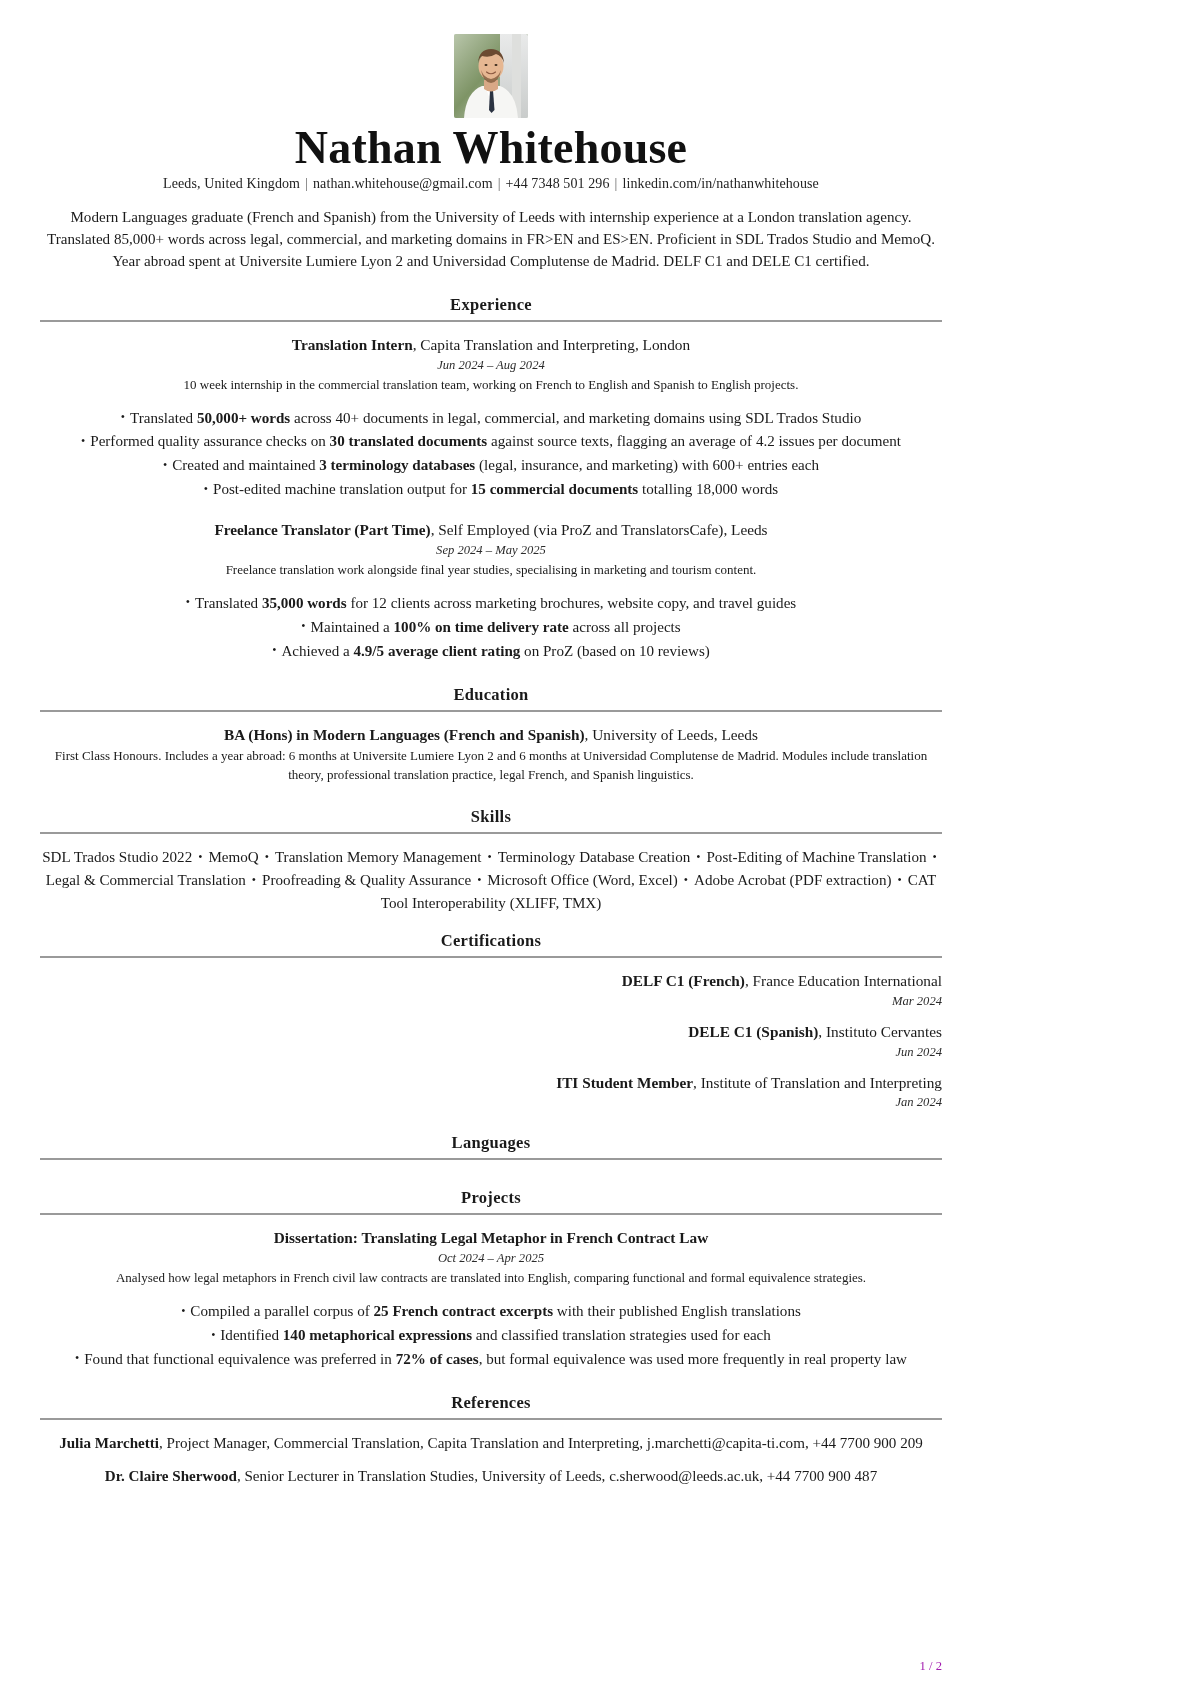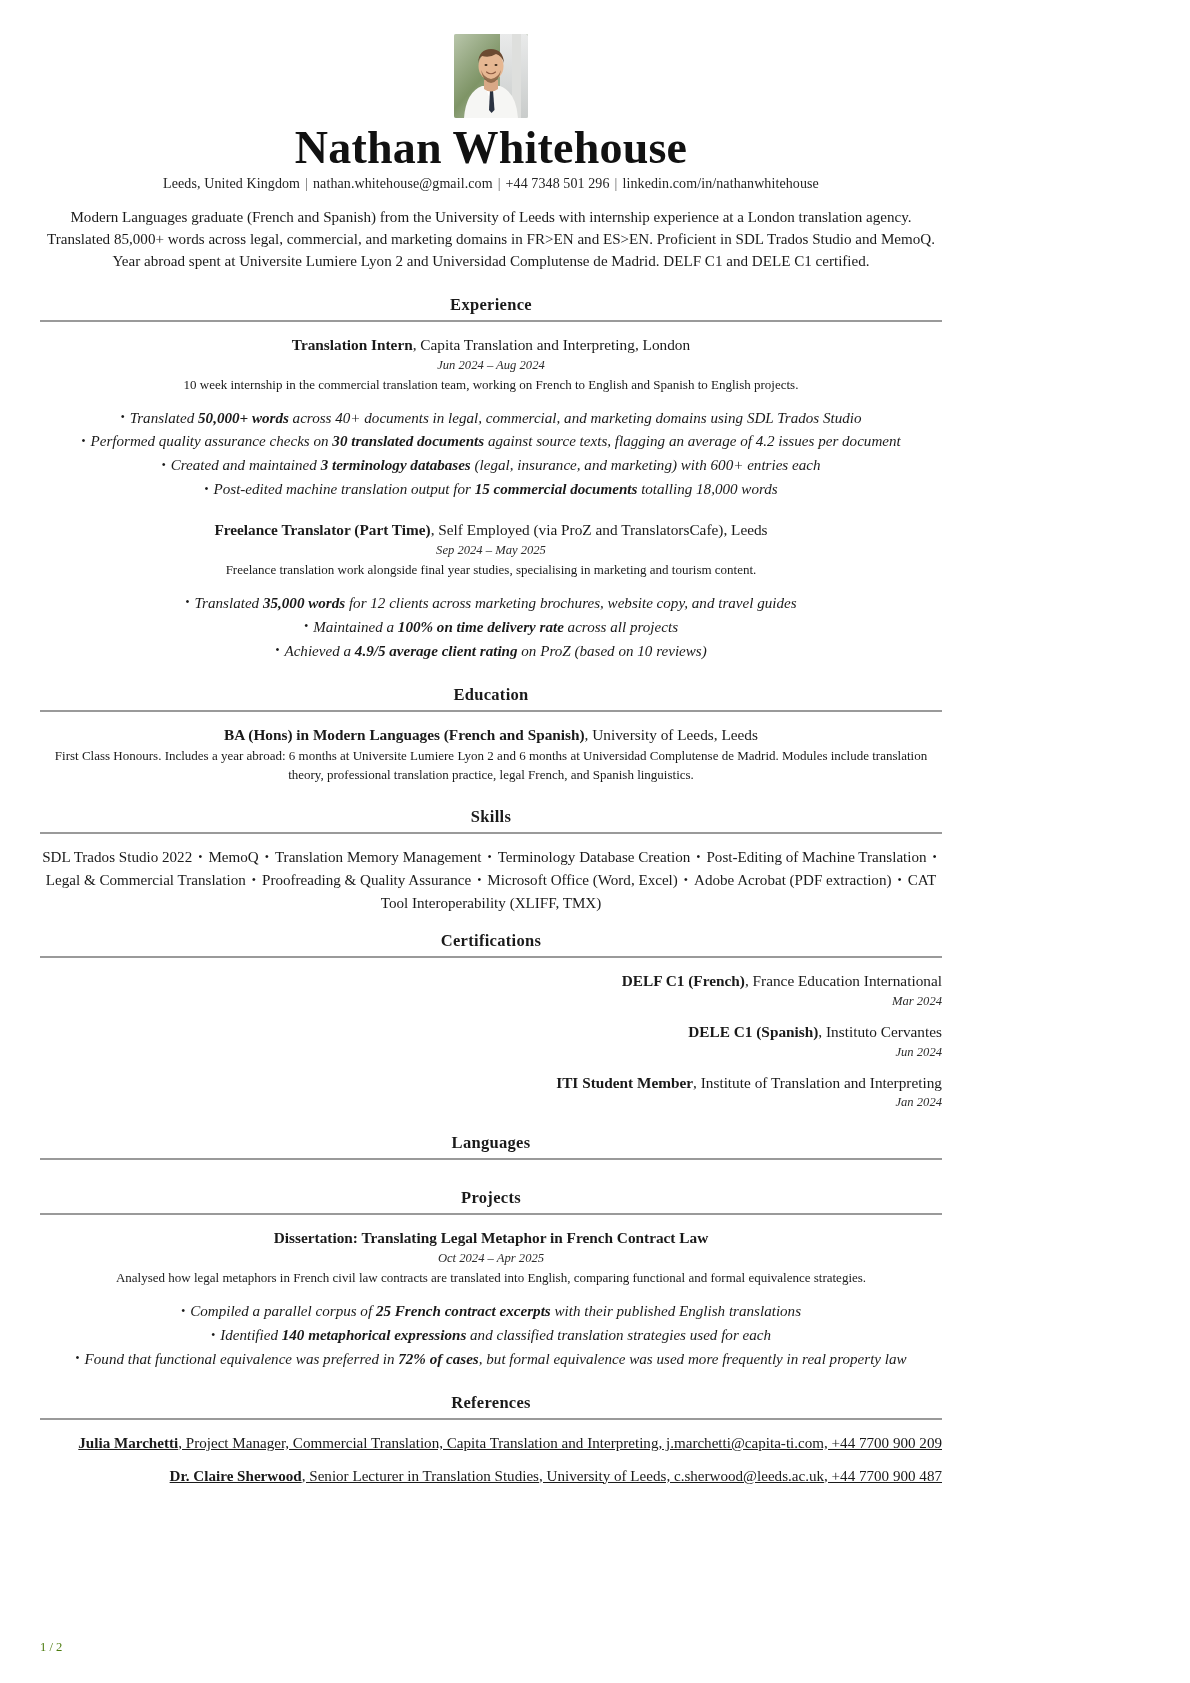--- a/index.html
+++ b/index.html
@@ -112,21 +112,20 @@
     list-style: none;
     padding: 0;
     margin: 12px auto 0 auto;
     max-width: 1030px;
   }
   .bullets li {
     text-align: center;
     font-size: 15.1px;
     line-height: 1.52;
     margin-bottom: 1px;
-    font-style: italic;
   }
   .bullets li .dot {
     font-size: 12px;
     vertical-align: 1.5px;
     padding-right: 2px;
   }
   .bullets li b { font-weight: bold; }
 
   .inline-list {
     text-align: center;
@@ -138,34 +137,33 @@
   .inline-list .dot {
     padding: 0 3px;
     font-size: 12px;
     vertical-align: 1.5px;
   }
 
   .cert-entry { text-align: right; margin-bottom: 12px; }
   .cert-entry:last-child { margin-bottom: 7px; }
 
   .ref-line {
-    text-align: right;
+    text-align: center;
     font-size: 15.1px;
     line-height: 1.5;
     margin-bottom: 10px;
-    text-decoration: underline;
   }
   .ref-line b { font-weight: bold; }
 
   .spacer { flex: 1 1 auto; min-height: 40px; }
   .footer {
-    text-align: left;
+    text-align: right;
     font-size: 12.6px;
-    color: #4d7c0f;
-    padding: 10px 0 28px 0;
+    color: #a21caf;
+    padding: 10px 0 9px 0;
   }
 </style>
 </head>
 <body>
 
 <div class="page">
 
   <div class="header">
     <div class="avatar">
       <svg class="photo-svg" viewBox="0 0 74 84" preserveAspectRatio="xMidYMid slice">

